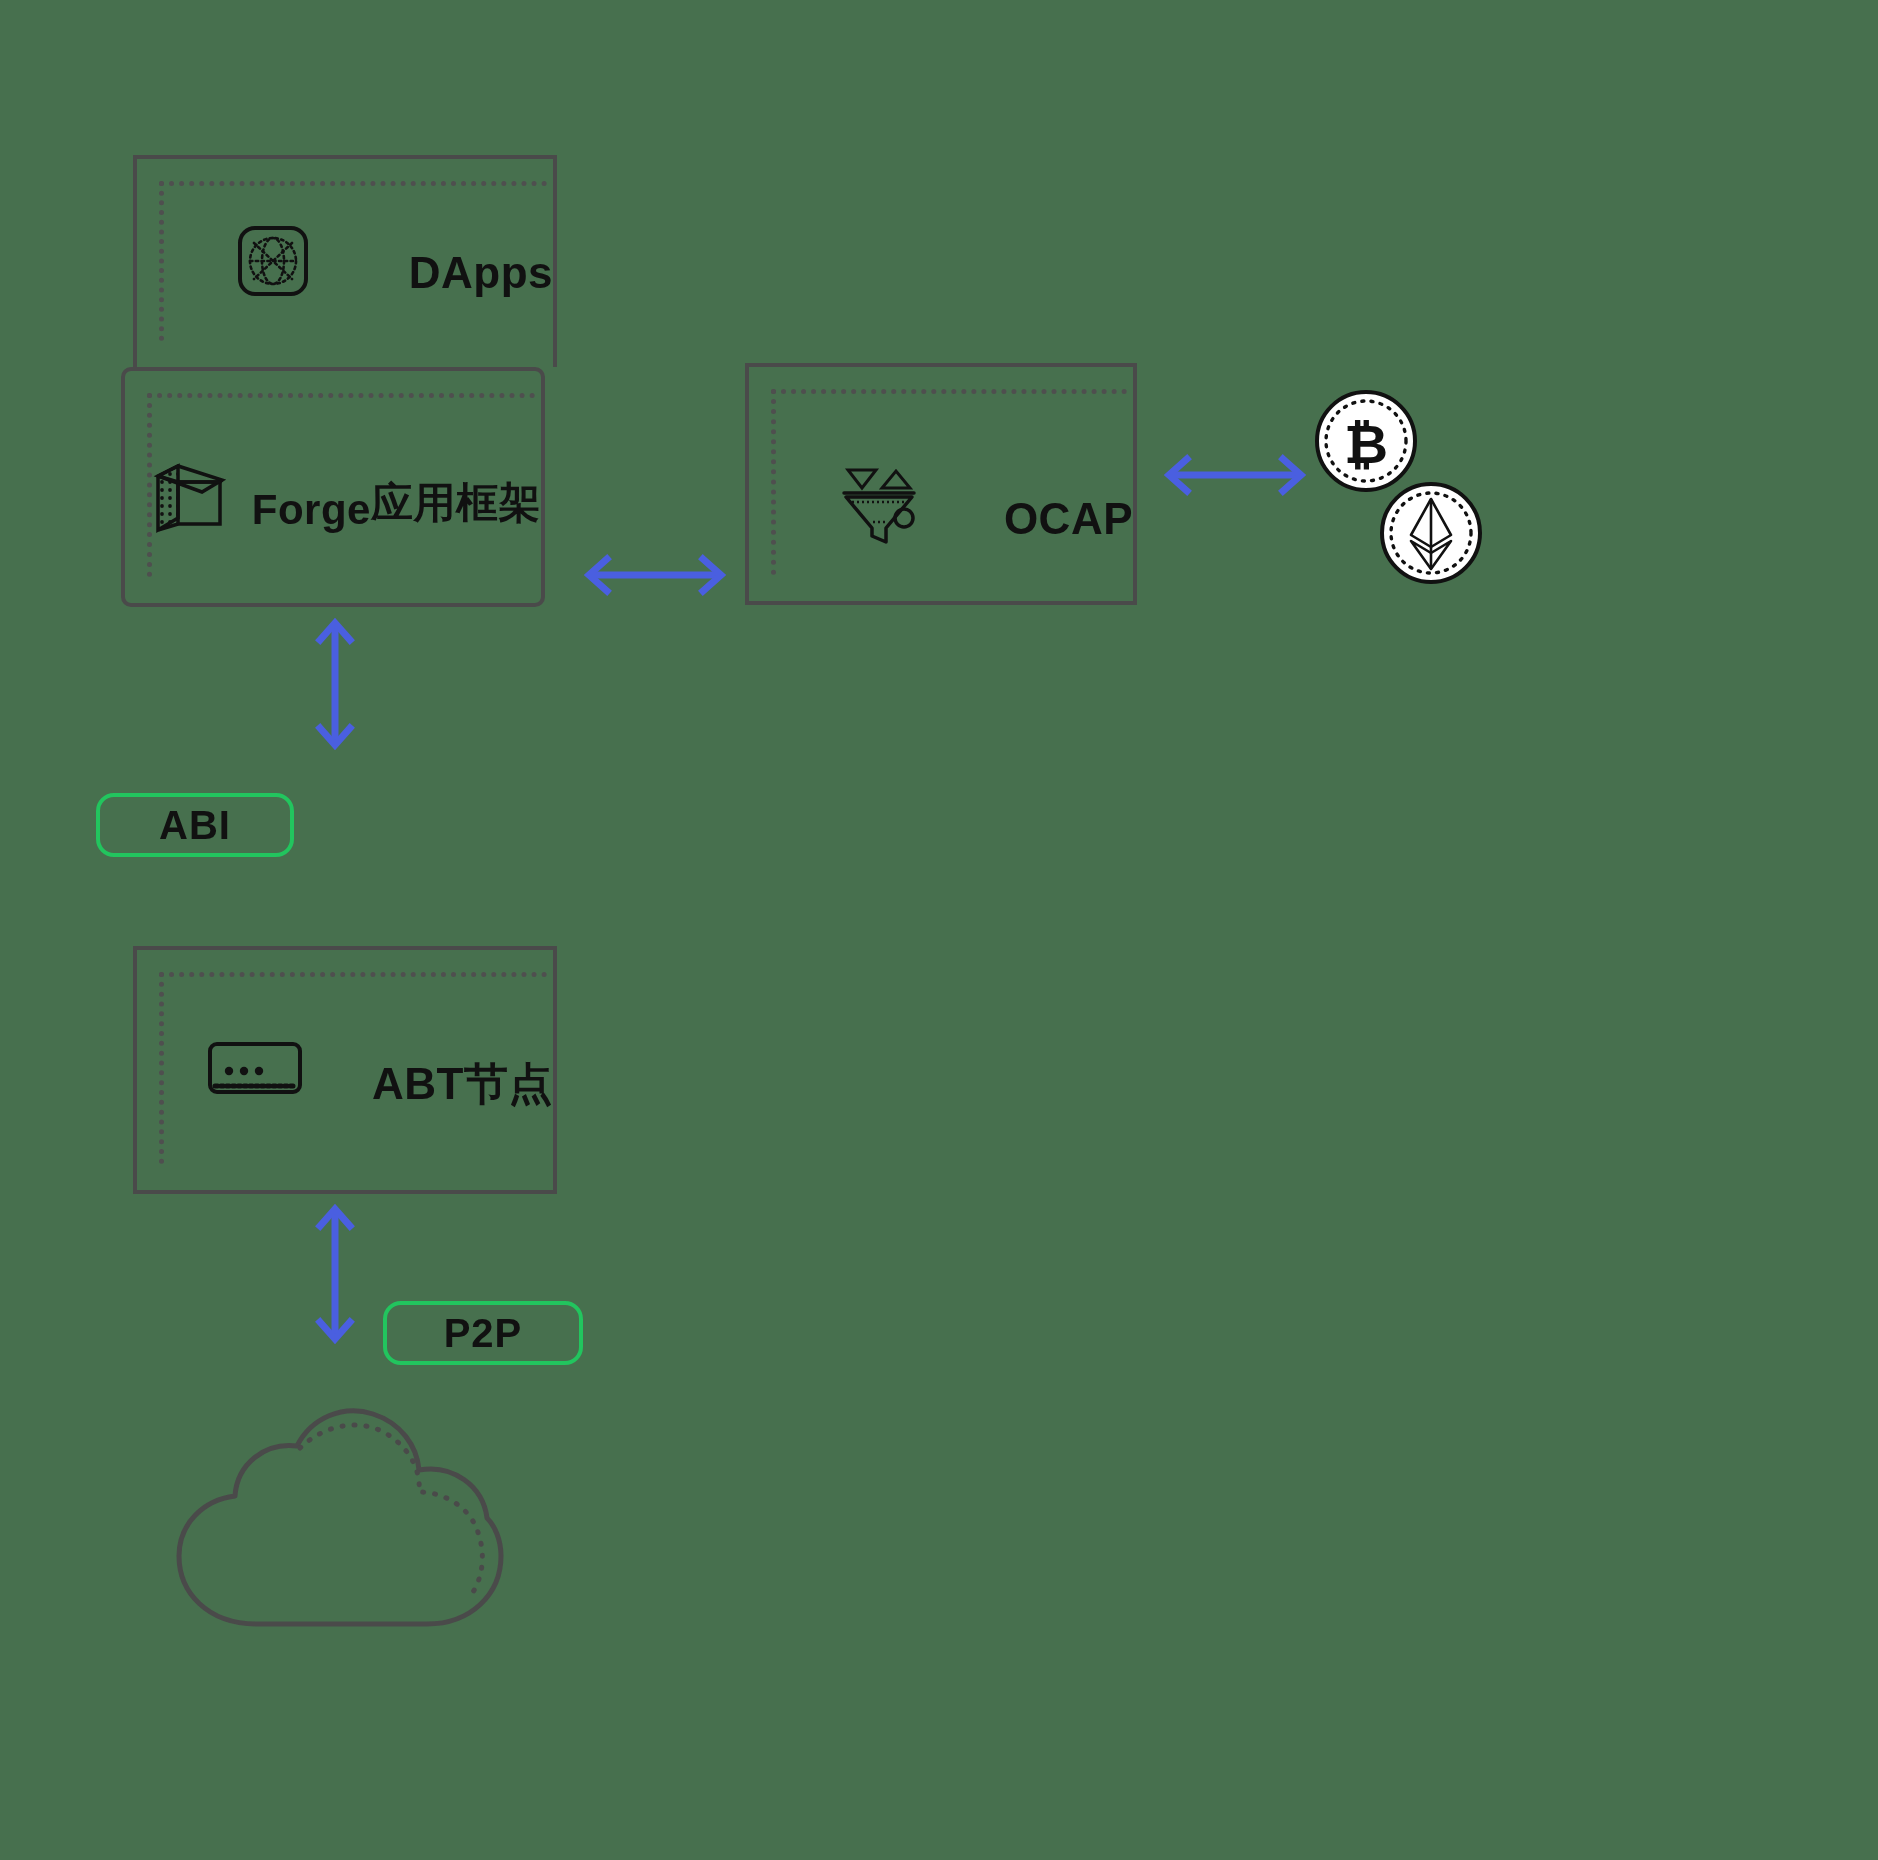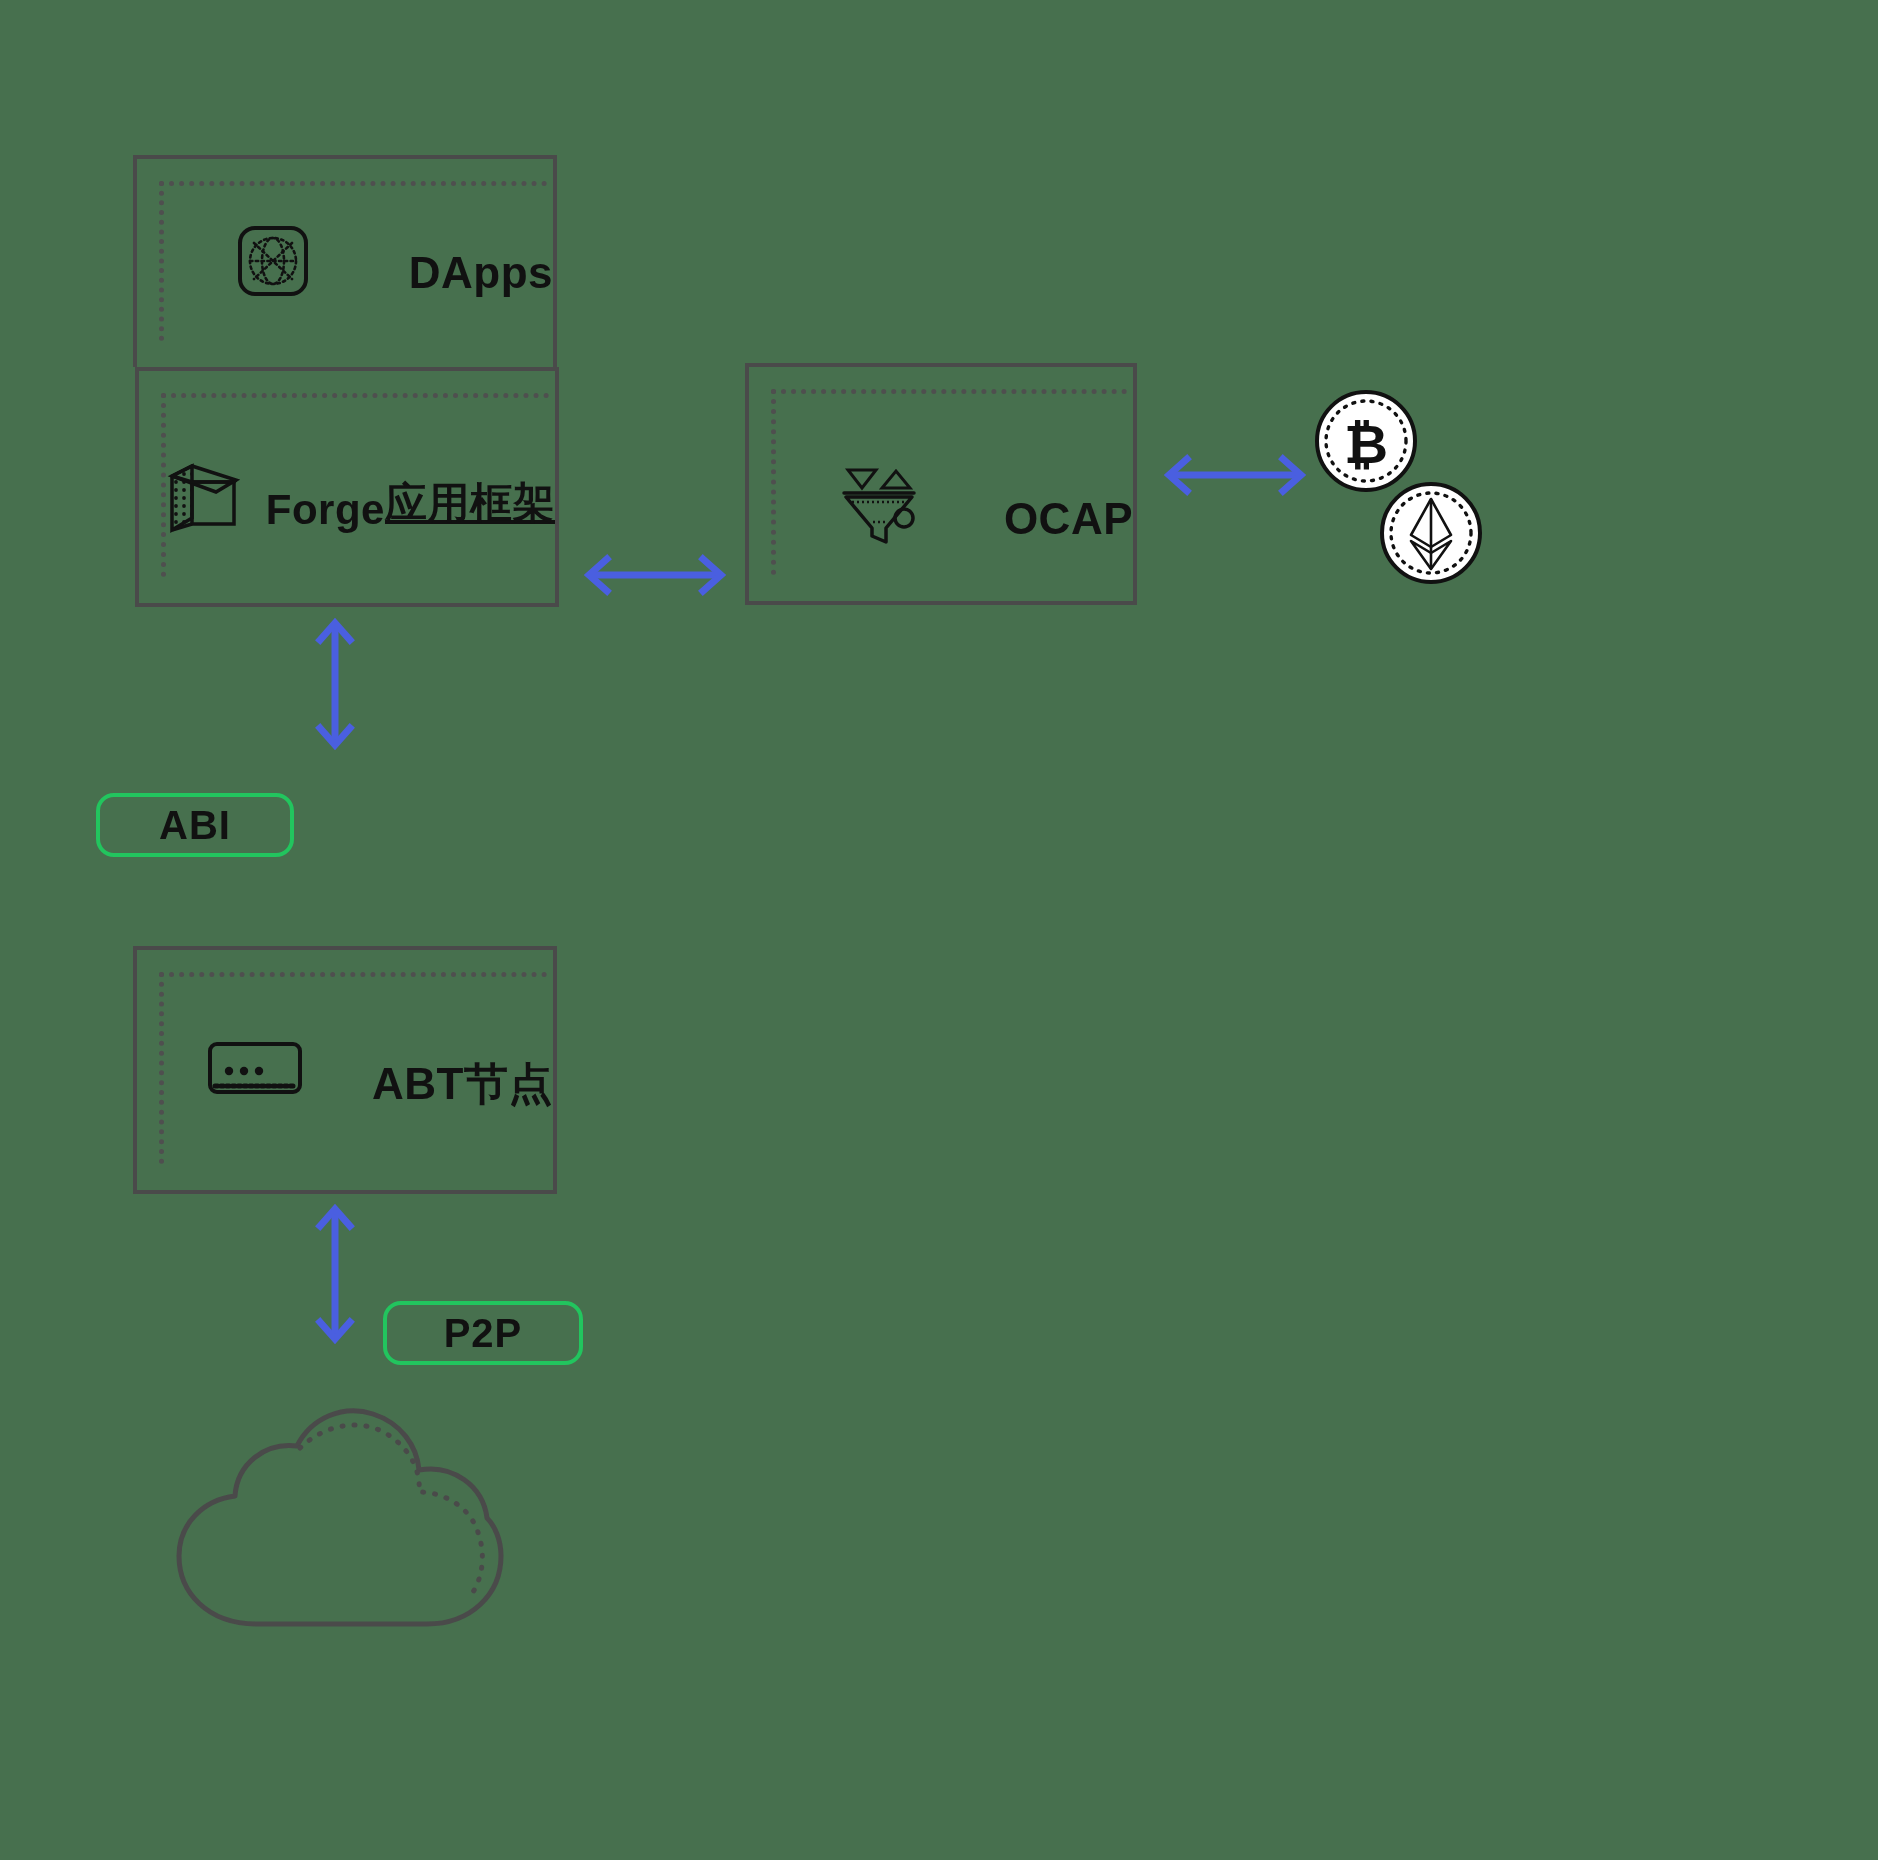--- a/index.html
+++ b/index.html
@@ -108,21 +108,21 @@
             <line x1="14" y1="37" x2="60" y2="37"></line>
             <line x1="18" y1="19" x2="56" y2="55"></line>
             <line x1="56" y1="19" x2="18" y2="55"></line>
           </g>
         </svg>
       </span>
       <div class="node-label label-44" style="margin-top:20px;">DApps</div>
     </div>
   </div>
 
-  <div class="boxframe" style="left:135px; top:367px; width:424px; height:240px;">
+  <div class="boxframe" style="left:121px; top:367px; width:424px; height:240px;border-radius:10px;">
     <div class="dotted-top"></div>
     <div class="dotted-left"></div>
     <div class="box-inner" style="justify-content:flex-start; padding-top:30px;">
       <span class="node-icon">
         <svg width="76" height="76" viewBox="0 0 76 76">
           <defs>
             <pattern id="perf" width="8" height="8" patternUnits="userSpaceOnUse">
               <circle cx="4" cy="4" r="1.9" fill="#111"></circle>
             </pattern>
           </defs>
@@ -131,21 +131,21 @@
 
           <polygon points="8,14 28,4 72,18 52,30" fill="none" stroke="#111" stroke-width="3.5"></polygon>
 
           <polygon points="28,20 70,20 70,62 28,62" fill="none" stroke="#111" stroke-width="3.5"></polygon>
 
           <polyline points="8,14 28,20 70,20 72,18" fill="none" stroke="#111" stroke-width="3.5"></polyline>
           <polyline points="28,62 8,68" fill="none" stroke="#111" stroke-width="3.5"></polyline>
         </svg>
       </span>
       <div class="node-label label-42" style="margin-top:16px;">Forge</div>
-      <div class="node-label label-42" style="margin-top:2px;text-decoration:underline;">应用框架</div>
+      <div class="node-label label-42" style="margin-top:2px;">应用框架</div>
     </div>
   </div>
 
   <div class="boxframe" style="left:745px; top:363px; width:392px; height:242px;">
     <div class="dotted-top"></div>
     <div class="dotted-left"></div>
     <div class="box-inner" style="justify-content:space-between; padding-top:48px;">
       <span class="node-icon">
         <svg width="84" height="80" viewBox="0 0 84 80">
 

